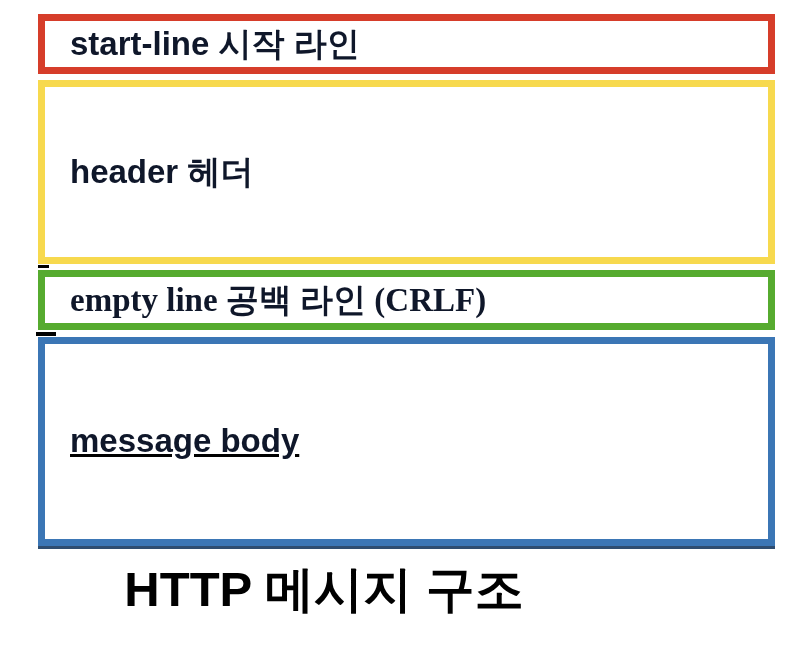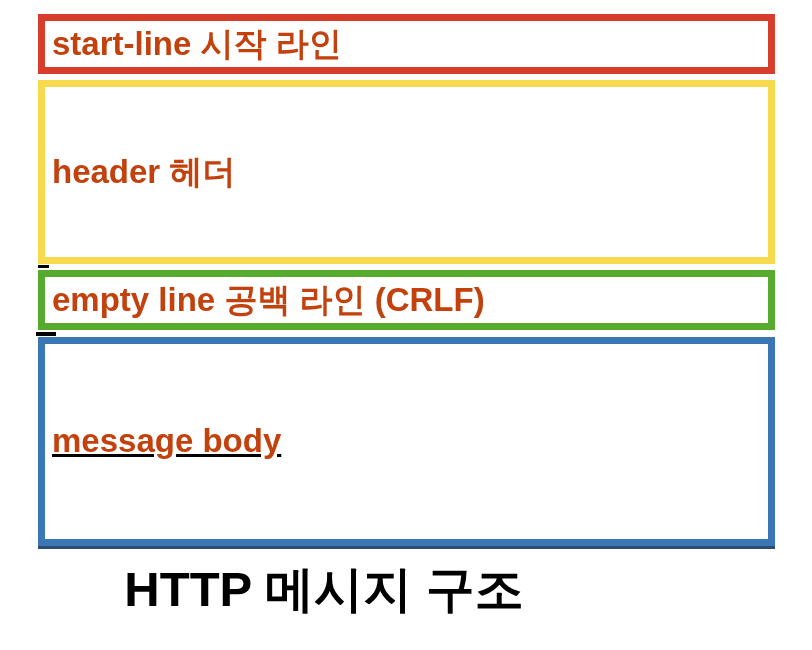--- a/index.html
+++ b/index.html
@@ -27,22 +27,22 @@
     border-width: 7px;
     border-color: transparent;
     box-sizing: border-box;
     display: flex;
     align-items: center;
   }
   .box .label {
     font-weight: bold;
     font-size: 33px;
     line-height: 1.1;
-    color: #c2410c;
-    padding-left: 7px;
+    color: #0f172a;
+    padding-left: 25px;
     white-space: nowrap;
   }
   #box-start-line   { top: 14px;  height: 60px; }
   #box-header       { top: 80px;  height: 184px; }
   #box-empty-line   { top: 270px; height: 60px; }
   #box-message-body { top: 337px; height: 209px; }
   .dash {
     position: absolute;
     background: #000000;
   }
@@ -66,21 +66,21 @@
 <div class="diagram">
 
   <div class="box" id="box-start-line" style="border-color: rgb(214, 61, 42);">
     <span class="label">start-line 시작 라인</span>
   </div>
 
   <div class="box" id="box-header" style="border-color: rgb(247, 217, 78); align-items: center;">
     <span class="label">header 헤더</span>
   </div>
 
-  <div class="box" id="box-empty-line" style="border-color: rgb(86, 171, 47);">
+  <div class="box" id="box-empty-line" style="border-color: rgb(86, 171, 47); font-family: Liberation Serif, serif;">
     <span class="label">empty line 공백 라인 (CRLF)</span>
   </div>
 
   <div class="box" id="box-message-body" style="border-color: rgb(59, 118, 181); box-shadow: rgb(46, 77, 112) 0px 3px 0px; text-decoration: underline;">
     <span class="label">message body</span>
   </div>
 
   <div class="dash" id="dash-1"></div>
   <div class="dash" id="dash-2"></div>
 

